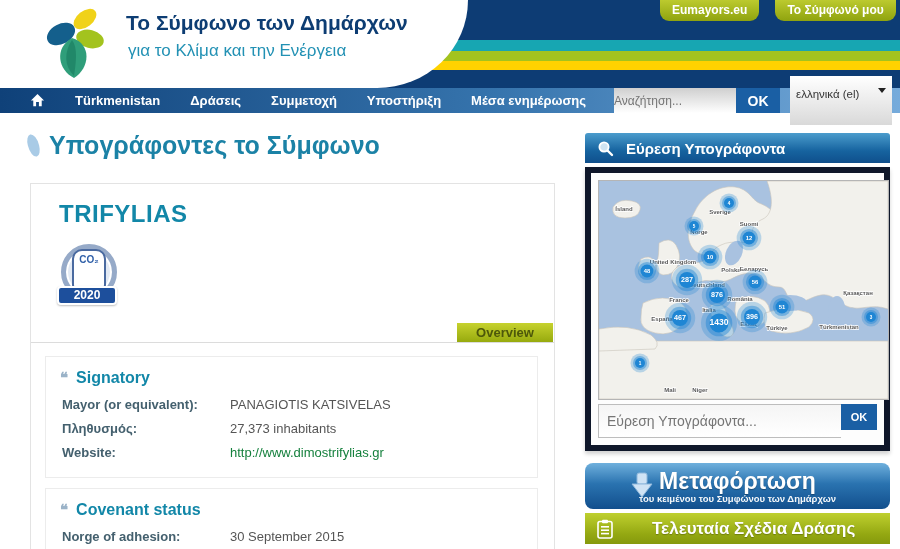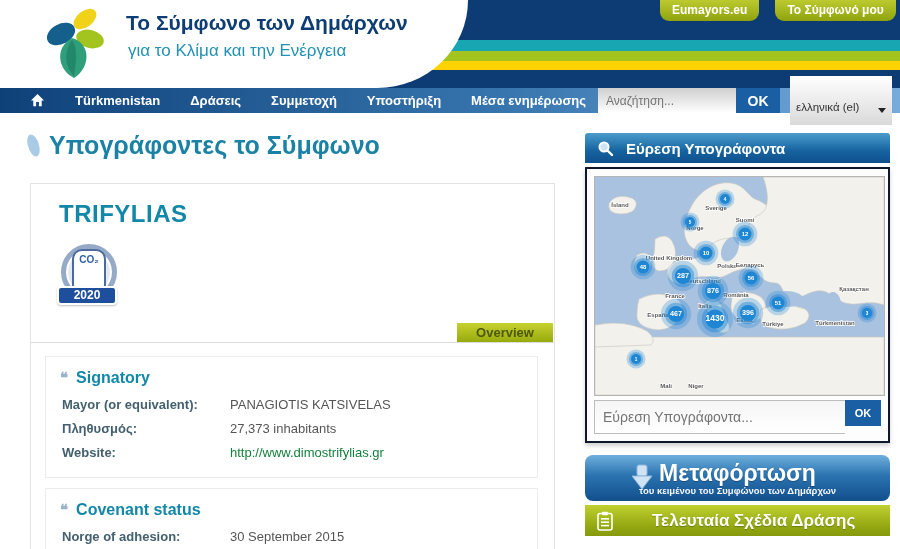--- a/index.html
+++ b/index.html
@@ -23,28 +23,28 @@
            white-space:nowrap;}
   .top-btn + .top-btn{margin-left:16px;}
 
   
   .navbar{position:absolute;left:0;top:88px;width:900px;height:25px;
           background:linear-gradient(90deg,#0f4179 0%,#3674ad 55%,#76abdb 100%);
           display:flex;align-items:center;color:#fff;}
   .nav-home{margin-left:30px;width:15px;height:15px;cursor:pointer;}
   .nav-item{margin-left:30px;font-size:13px;font-weight:bold;color:#fff;cursor:pointer;white-space:nowrap;}
   .nav-right{margin-left:auto;display:flex;align-items:center;height:25px;}
-  .nav-search{width:122px;height:25px;border:0;padding:0 8px;font-size:12px;
+  .nav-search{width:122px;height:25px;border:0;padding:0 0;font-size:12px;
               background:linear-gradient(#cfcfcf,#ffffff);color:#444;outline:none;
               font-family:"Liberation Sans",sans-serif;}
   .nav-ok{width:44px;height:25px;border:0;background:#1a5fa4;color:#fff;font-weight:bold;
           font-size:14px;cursor:pointer;font-family:"Liberation Sans",sans-serif;}
   .lang-box{margin-left:10px;margin-right:8px;width:90px;height:25px;
             background:linear-gradient(#ffffff,#d9d9d9);color:#333;font-size:11.5px;
-            display:flex;align-items:flex-end;padding:12px 6px;cursor:pointer;justify-content:space-between;}
+            display:flex;align-items:flex-start;padding:12px 6px;cursor:pointer;justify-content:space-between;}
   .caret{width:0;height:0;border-left:4px solid transparent;border-right:4px solid transparent;
          border-top:5px solid #222;}
 
   
   .page-title-row{position:absolute;left:28px;top:131px;display:flex;align-items:center;}
   .petal{width:11px;height:23px;background:#a9cbe6;border-radius:80% 100% 80% 100%;
          transform:rotate(-14deg);margin-right:10px;}
   .page-title{font-size:25px;font-weight:bold;color:#1b82a6;}
 
   
@@ -76,21 +76,21 @@
   .row-label{width:168px;font-weight:bold;color:#44606e;flex-shrink:0;}
   .row-value{color:#555;}
   .row-value.link{color:#15803d;cursor:pointer;}
 
   
   .sidebar{position:absolute;left:585px;top:133px;width:305px;}
   .side-header{height:30px;border-radius:3px 3px 0 0;display:flex;align-items:center;
                background:linear-gradient(#4b9ccc 0%,#16639f 60%,#0f4f8c 100%);
                color:#fff;font-size:15px;font-weight:bold;}
   .side-header svg{margin:0 12px 0 12px;}
-  .map-panel{margin-top:4px;background:#fdfdfd;border:2px solid #0f172a;padding:7px;
+  .map-panel{margin-top:4px;background:#fdfdfd;border:6px solid #0f172a;padding:7px;
              box-shadow:0 3px 4px rgba(0,0,0,.18);}
   .map-frame{width:289px;height:218px;border:1px solid #b5b5b5;display:block;}
   .map-search-row{display:flex;margin-top:4px;}
   .map-search{flex:1;height:24px;border:1px solid #bdbdbd;border-right:0;padding:4px 8px;
               font-size:14px;color:#555;background:linear-gradient(#f5f5f5,#ffffff);outline:none;
               font-family:"Liberation Sans",sans-serif;}
   .map-ok{width:36px;height:26px;border:0;background:#1a5fa4;color:#fff;font-size:11px;
           font-weight:bold;cursor:pointer;font-family:"Liberation Sans",sans-serif;}
   .map-label{font-size:6px;fill:#5a5a5a;text-anchor:middle;paint-order:stroke;
              stroke:#ffffff;stroke-width:1.4px;font-weight:bold;}

